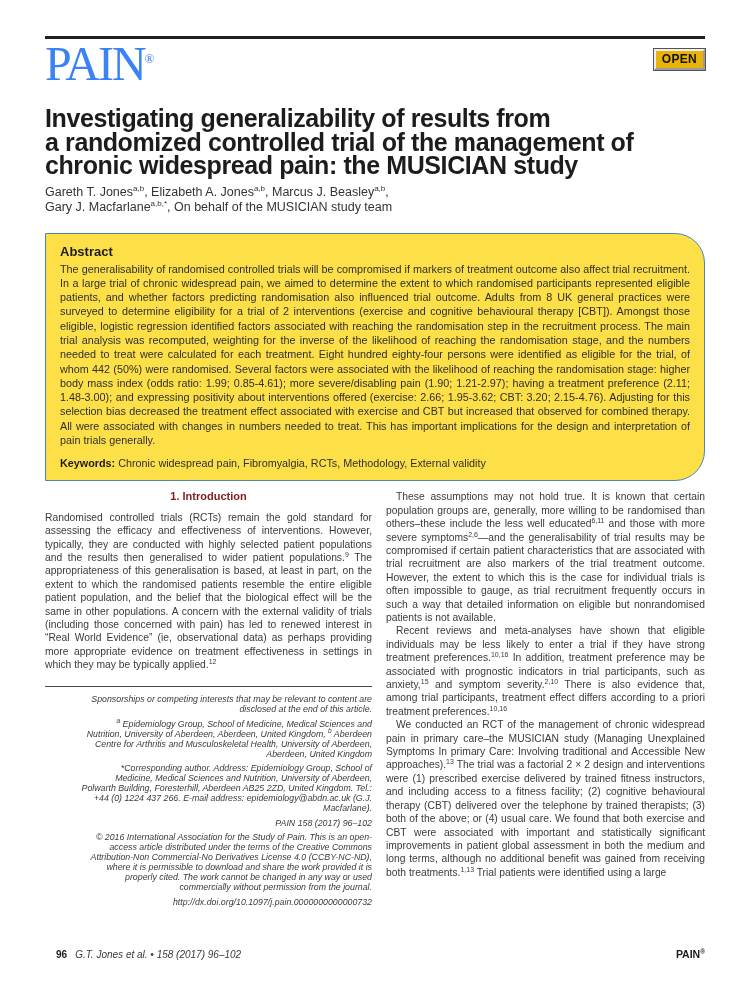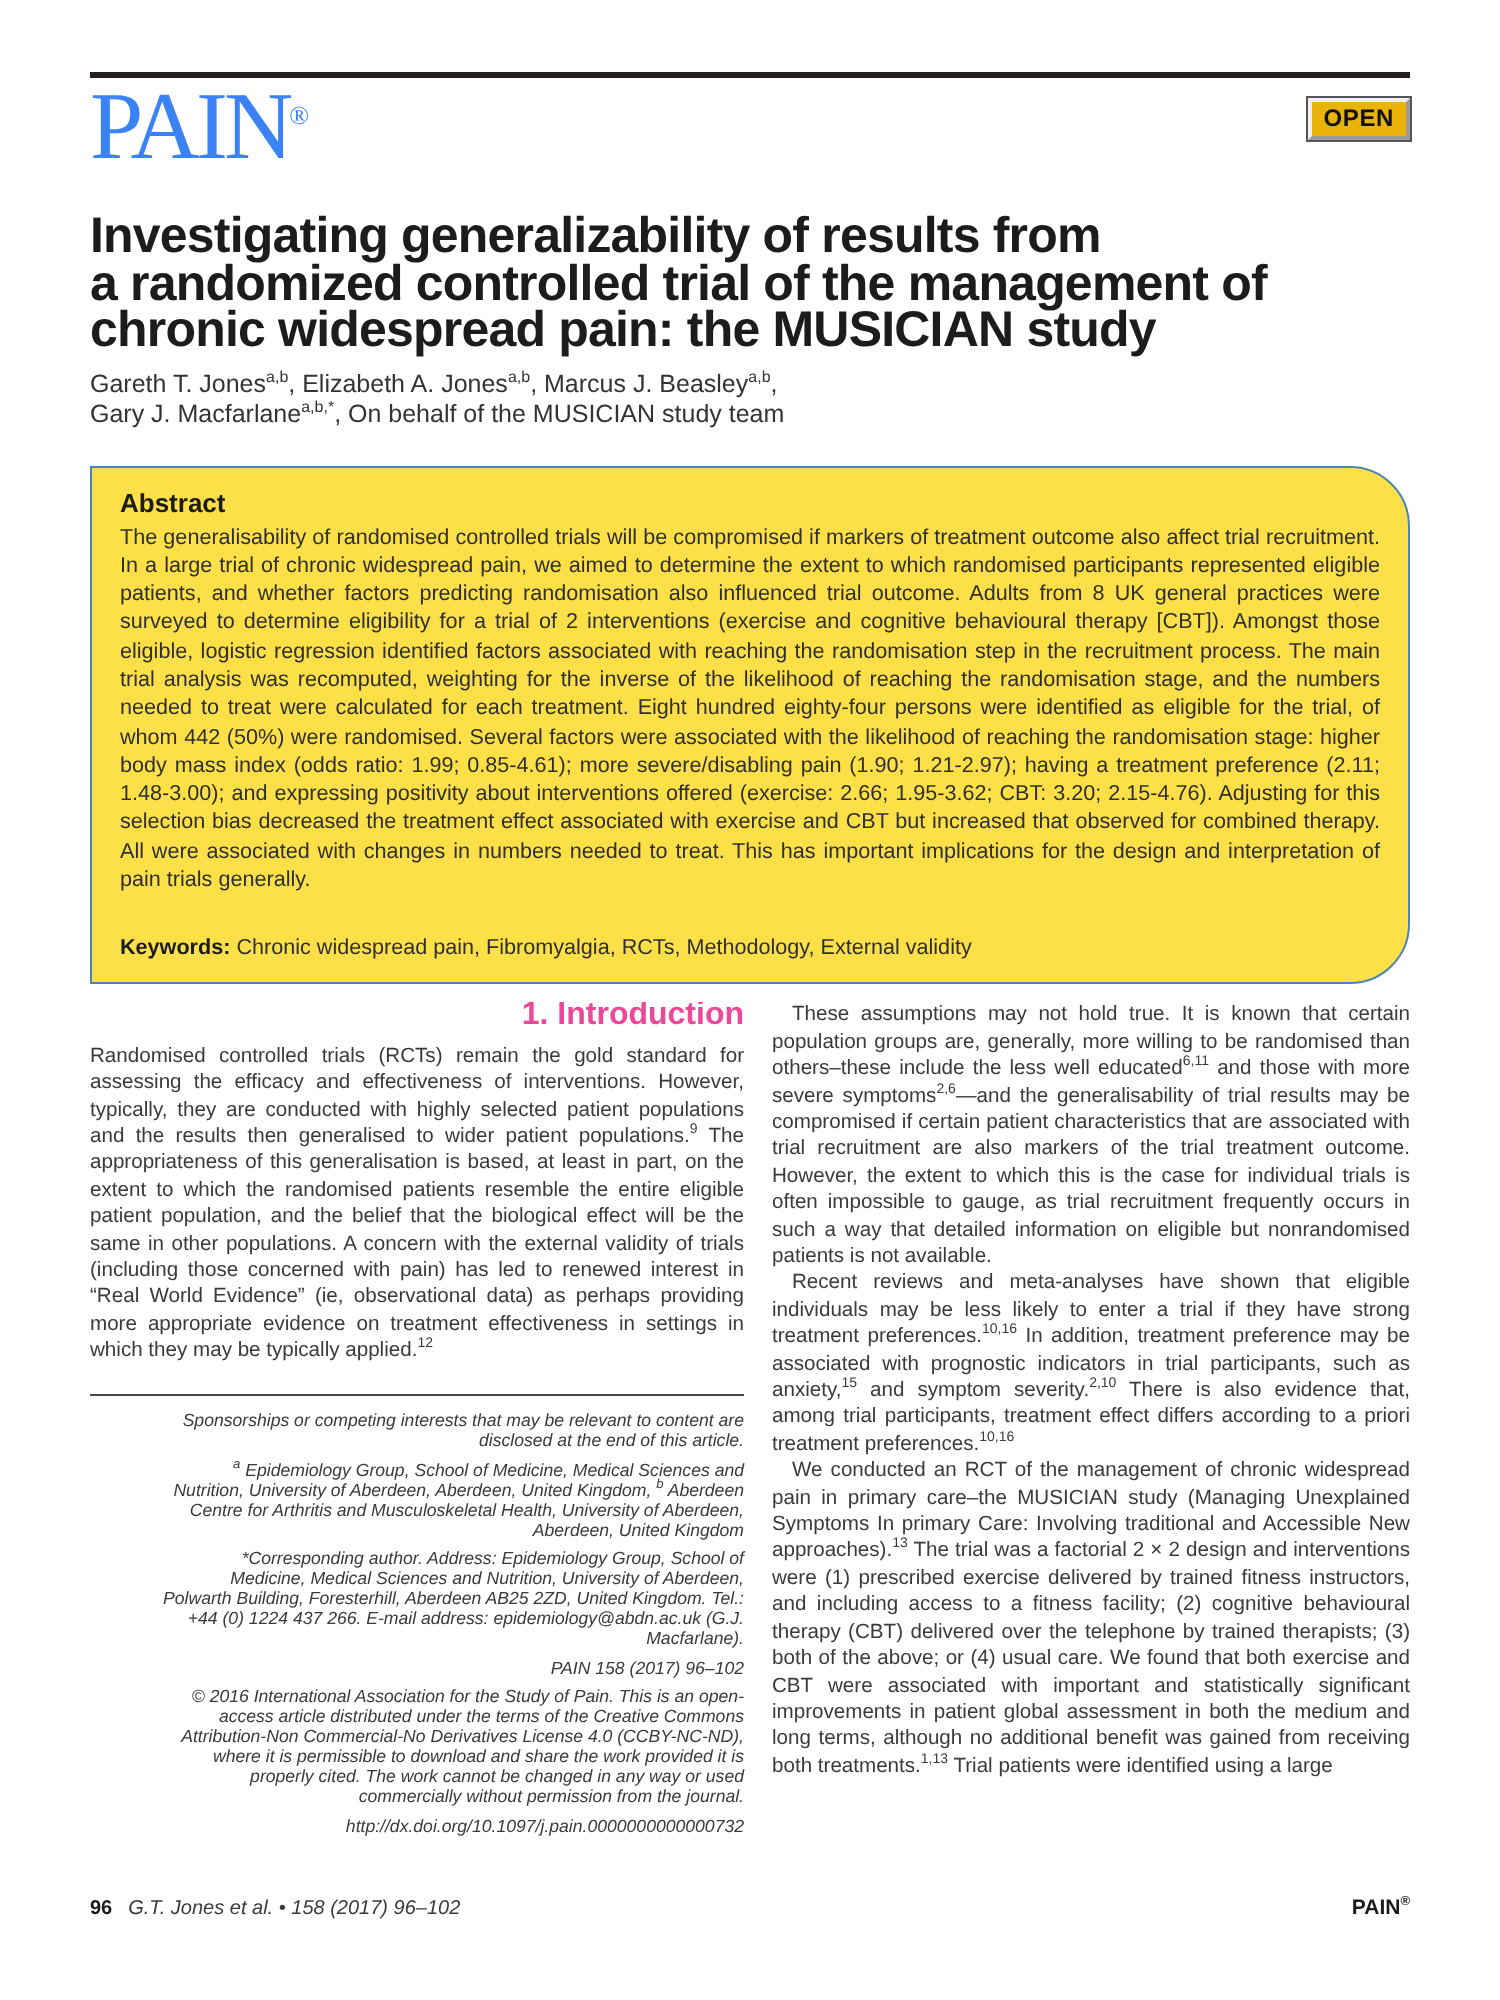--- a/index.html
+++ b/index.html
@@ -35,37 +35,37 @@
   .authors sup { font-size:8px; line-height:0; }
   
   .abstract-box {
     margin-top:17px; width:660px;
     background:#fde047; border:1.5px solid #4d85b5;
     border-radius:0 30px 30px 0;
     padding:10px 14px 10px 14px;
   }
   .abstract-box h2 { font-size:13px; color:#1c1c1c; margin-bottom:3px; }
   .abstract-body { font-size:10.8px; line-height:14.3px; text-align:justify; color:#2f2f2f; }
-  .keywords { margin-top:20px; font-size:10.8px; line-height:14px; color:#2f2f2f; }
+  .keywords { margin-top:9px; font-size:10.8px; line-height:14px; color:#2f2f2f; }
   .keywords b { color:#1c1c1c; }
   
   .columns { margin-top:9px; display:flex; gap:14px; height:440px; overflow:hidden; }
   .col { text-align:justify; font-size:10.3px; line-height:13.4px; color:#3a3a3a; }
   .col-left { width:327px; }
   .col-right { width:319px; }
-  .col h3 { font-size:16px; color:#ec4899; margin-bottom:7px; text-align:right; }
+  .col h3 { font-size:11px; color:#7f1d1d; margin-bottom:7px; text-align:center; }
   .col p.indent { text-indent:10px; }
   .col sup { font-size:7px; line-height:0; }
   .fn-divider { margin-top:14px; margin-bottom:7px; width:100%; height:1.5px; background:#4a4a4a; }
   .footnotes { font-style:italic; font-size:8.8px; line-height:10px; color:#3a3a3a; text-align:right;margin-left:36px; }
   .footnotes p { margin-bottom:4.5px; }
   .footnotes sup { font-size:6.5px; line-height:0; font-style:italic; }
   
   .footer {
-    position:absolute; left:45px; right:45px; top:948px;
+    position:absolute; left:56px; right:45px; top:948px;
     display:flex; align-items:baseline; font-size:10px; color:#3a3a3a;
   }
   .footer .pg { font-weight:bold; color:#1c1c1c; }
   .footer .rh { margin-left:8px;font-style:italic; }
   .footer .jm { margin-left:auto; font-weight:bold; color:#1c1c1c; font-size:10.5px; }
   .footer .jm sup { font-size:6.5px; line-height:0; }
 </style>
 </head>
 <body>
 

